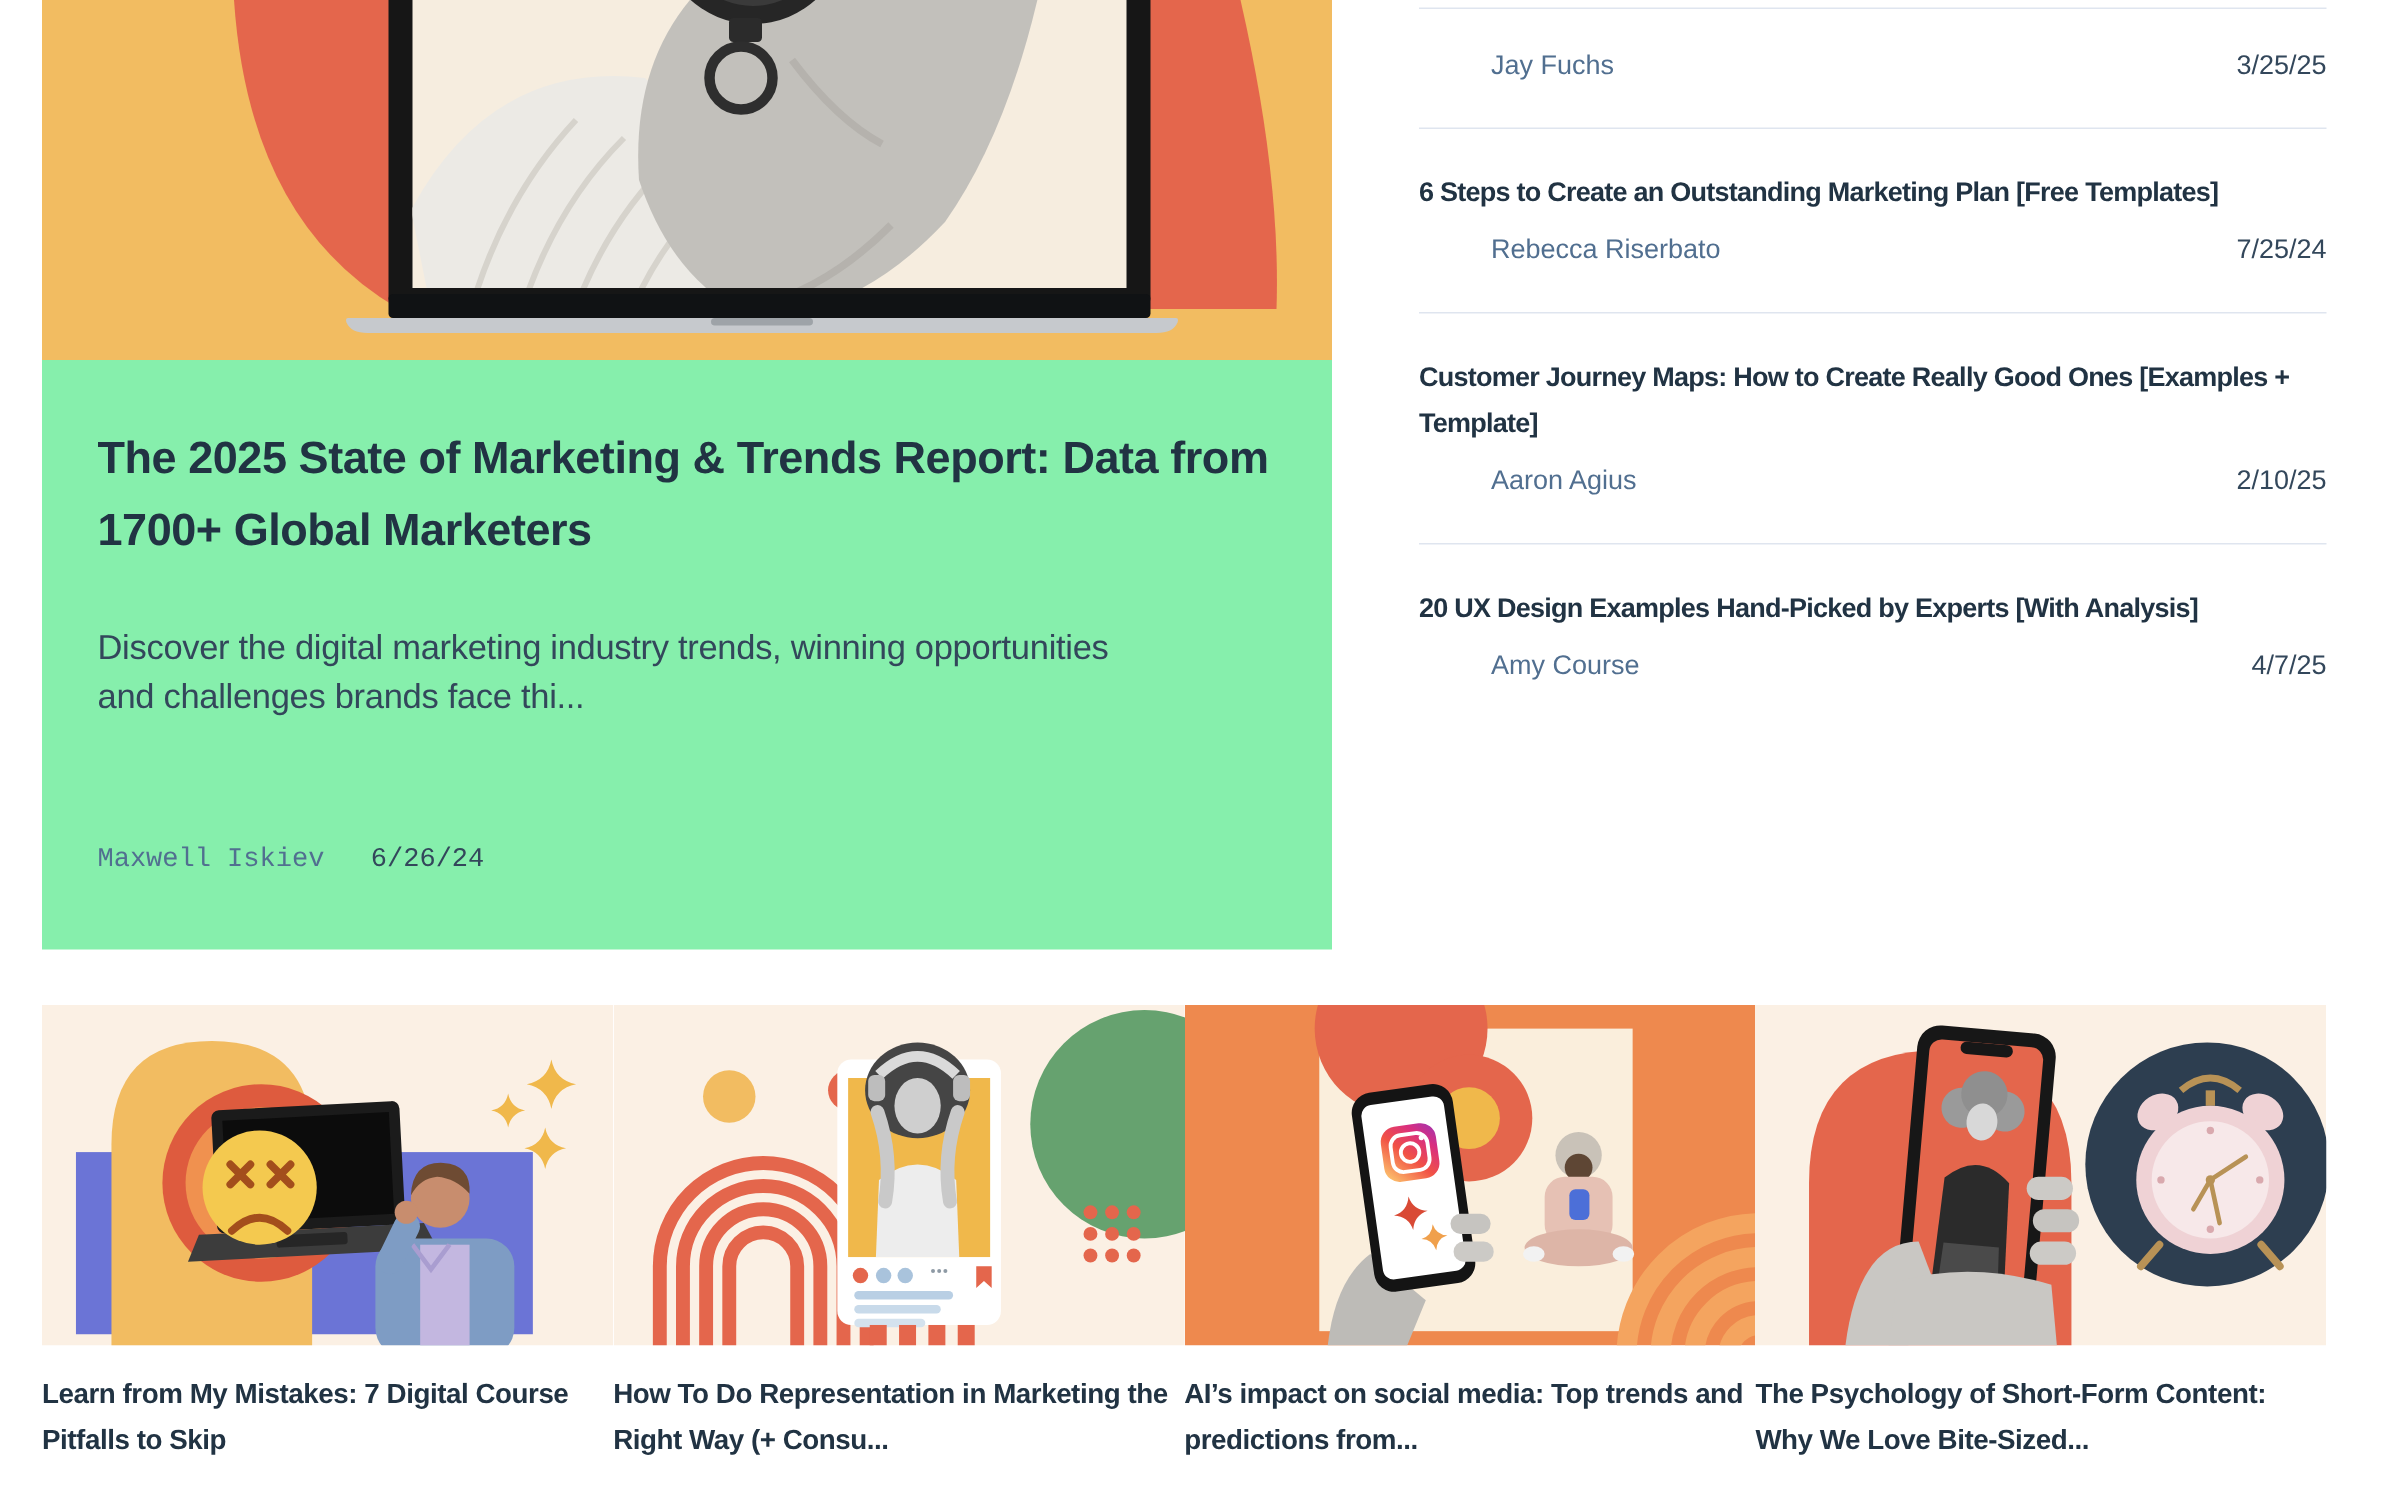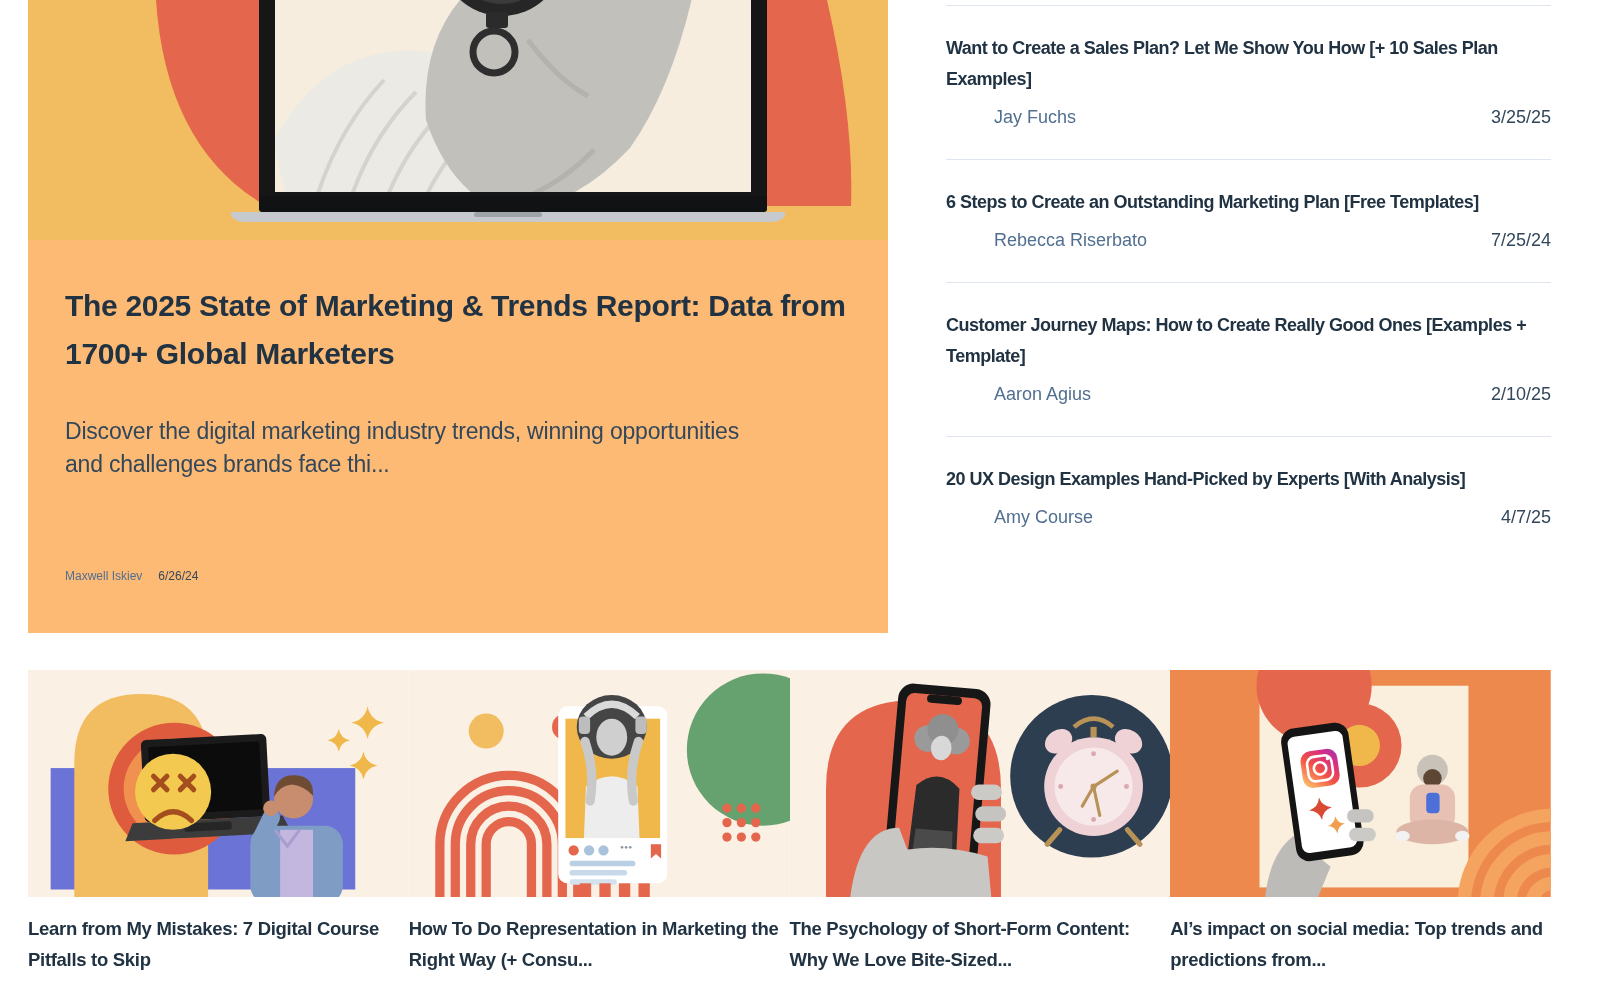--- a/index.html
+++ b/index.html
@@ -10,32 +10,32 @@
     -webkit-font-smoothing:antialiased;
   }
   .page { width:1600px; height:992px; padding:0 49px 0 28px; }
   .top-section { display:flex; gap:58px; }
 
   
   .featured-card { width:860px; flex:none; cursor:pointer; }
   .featured-media { width:860px; height:240px; overflow:hidden; }
   .featured-media svg { display:block; }
   .featured-body {
-    height:393px; background:#fdba74; padding:42px 37px 50px;
+    height:393px; background:#86efac; padding:42px 37px 50px;
     display:flex; flex-direction:column;
   }
   .featured-title {
     margin:0; font-size:30px; line-height:48px; font-weight:700;
     letter-spacing:-0.3px; color:#213343; max-width:786px;
   }
   .featured-excerpt {
     margin:37px 0 0; font-size:23px; line-height:33px; letter-spacing:-0.2px;
     color:#33475B; max-width:700px;
   }
-  .featured-meta { margin-top:auto; display:flex; gap:16px; font-size:12px; }
+  .featured-meta { margin-top:auto; display:flex; gap:31px; font-size:18px;font-family:Liberation Mono, monospace; }
   .author { color:#516F90; }
   .date { color:#33475B; }
 
   
   .article-list { flex:1; padding-top:5px; }
   .list-item { border-top:1px solid #DFE5EF; padding:27px 0 31px; cursor:pointer; }
   .li-title {
     margin:0 0 12px; font-size:18px; line-height:31px; font-weight:700;
     letter-spacing:-0.5px; color:#213343;
   }
@@ -106,21 +106,20 @@
         <div class="featured-meta">
           <span class="author">Maxwell Iskiev</span>
           <span class="date">6/26/24</span>
         </div>
       </div>
     </article>
 
     <aside class="article-list">
 
       <div class="list-item">
-        <h3 class="li-title">Want to Create a Sales Plan? Let Me Show You How [+ 10 Sales Plan Examples]</h3>
         <div class="li-meta">
           <span class="author">Jay Fuchs</span>
           <span class="date">3/25/25</span>
         </div>
       </div>
 
       <div class="list-item">
         <h3 class="li-title">6 Steps to Create an Outstanding Marketing Plan [Free Templates]</h3>
         <div class="li-meta">
           <span class="author">Rebecca Riserbato</span>
@@ -240,68 +239,20 @@
           </g>
           <g fill="#E4664C">
             <rect x="166" y="212" width="11" height="18"></rect>
             <rect x="185" y="212" width="11" height="18"></rect>
             <rect x="204" y="212" width="11" height="18"></rect>
             <rect x="223" y="212" width="11" height="18"></rect>
           </g>
         </svg>
       </div>
       <h3 class="card-title">How To Do Representation in Marketing the Right Way (+ Consu...</h3>
-    </article>
-
-    <article class="article-card">
-      <div class="card-art">
-        <svg viewBox="0 0 370 230" preserveAspectRatio="xMidYMid slice" xmlns="http://www.w3.org/2000/svg">
-          <rect width="370" height="230" fill="#FBF0E4"></rect>
-          <path d="M35,230 L35,120 Q35,34 120,34 Q205,34 205,120 L205,230 Z" fill="#E4664C"></path>
-          <circle cx="293" cy="108" r="79" fill="#2D3E50"></circle>
-          <g>
-            <path d="M262,160 L250,174 M328,160 L340,174" stroke="#B89256" stroke-width="5" stroke-linecap="round"></path>
-            <path d="M276,60 Q295,44 314,60" stroke="#B89256" stroke-width="4.5" fill="none"></path>
-            <rect x="292" y="60" width="6" height="10" fill="#B89256"></rect>
-            <ellipse cx="261" cy="74" rx="14" ry="11" fill="#EFD2D5" transform="rotate(-32 261 74)"></ellipse>
-            <ellipse cx="329" cy="74" rx="14" ry="11" fill="#EFD2D5" transform="rotate(32 329 74)"></ellipse>
-            <circle cx="295" cy="118" r="48" fill="#EFD2D5"></circle>
-            <circle cx="295" cy="118" r="38" fill="#F7E8E9"></circle>
-            <g fill="#D9A9AE">
-              <circle cx="295" cy="86" r="2.4"></circle>
-                <circle cx="327" cy="118" r="2.4"></circle>
-              <circle cx="295" cy="150" r="2.4"></circle>
-                <circle cx="263" cy="118" r="2.4"></circle>
-            </g>
-            <path d="M295,118 L318,103 M295,118 L284,137 M295,118 L301,146" stroke="#B89256" stroke-width="3" stroke-linecap="round"></path>
-            <circle cx="295" cy="118" r="3" fill="#B89256"></circle>
-          </g>
-          <g transform="rotate(5 140 115)">
-            <rect x="98" y="20" width="90" height="184" rx="15" fill="#171717"></rect>
-            <rect x="106" y="29" width="74" height="166" rx="8" fill="#E4664C"></rect>
-            <rect x="126" y="29" width="34" height="8" rx="4" fill="#171717"></rect>
-            <g>
-              <circle cx="130" cy="72" r="13" fill="#9A9A9A"></circle>
-              <circle cx="158" cy="72" r="13" fill="#9A9A9A"></circle>
-              <circle cx="144" cy="62" r="15" fill="#8F8F8F"></circle>
-              <ellipse cx="144" cy="80" rx="10" ry="12" fill="#D8D8D8"></ellipse>
-              <path d="M120,195 L123,118 Q144,98 165,118 L168,195 Z" fill="#2B2B2B"></path>
-              <path d="M126,160 L162,160 L164,195 L124,195 Z" fill="#4A4A4A"></path>
-            </g>
-          </g>
-          <g>
-            <path d="M58,230 Q66,158 106,158 L122,200 Q108,236 58,230 Z" fill="#C9C7C3"></path>
-            <path d="M86,230 L92,184 Q140,170 192,186 L196,230 Z" fill="#C9C7C3"></path>
-            <rect x="176" y="116" width="30" height="15" rx="7.5" fill="#CCCAC6"></rect>
-            <rect x="180" y="137" width="30" height="15" rx="7.5" fill="#C6C4C0"></rect>
-            <rect x="178" y="158" width="30" height="15" rx="7.5" fill="#CCCAC6"></rect>
-          </g>
-        </svg>
-      </div>
-      <h3 class="card-title">The Psychology of Short-Form Content: Why We Love Bite-Sized...</h3>
     </article>
 
     <article class="article-card">
       <div class="card-art">
         <svg viewBox="0 0 370 230" preserveAspectRatio="xMidYMid slice" xmlns="http://www.w3.org/2000/svg">
           <defs>
             <linearGradient id="ig" x1="0" y1="1" x2="1" y2="0">
               <stop offset="0" stop-color="#FED373"></stop>
               <stop offset="0.45" stop-color="#F15245"></stop>
               <stop offset="0.75" stop-color="#D92E7F"></stop>
@@ -343,14 +294,62 @@
               <path d="M158,148 q1.4,7.2 8.5,8.5 q-7.2,1.4 -8.5,8.5 q-1.4,-7.2 -8.5,-8.5 q7.2,-1.4 8.5,-8.5 Z" fill="#F0A04C"></path>
             </g>
             <rect x="172" y="140" width="26" height="13" rx="6.5" fill="#C6C4C0"></rect>
             <rect x="174" y="158" width="26" height="13" rx="6.5" fill="#CCCAC6"></rect>
           </g>
         </svg>
       </div>
       <h3 class="card-title">AI’s impact on social media: Top trends and predictions from...</h3>
     </article>
 
+    <article class="article-card">
+      <div class="card-art">
+        <svg viewBox="0 0 370 230" preserveAspectRatio="xMidYMid slice" xmlns="http://www.w3.org/2000/svg">
+          <rect width="370" height="230" fill="#FBF0E4"></rect>
+          <path d="M35,230 L35,120 Q35,34 120,34 Q205,34 205,120 L205,230 Z" fill="#E4664C"></path>
+          <circle cx="293" cy="108" r="79" fill="#2D3E50"></circle>
+          <g>
+            <path d="M262,160 L250,174 M328,160 L340,174" stroke="#B89256" stroke-width="5" stroke-linecap="round"></path>
+            <path d="M276,60 Q295,44 314,60" stroke="#B89256" stroke-width="4.5" fill="none"></path>
+            <rect x="292" y="60" width="6" height="10" fill="#B89256"></rect>
+            <ellipse cx="261" cy="74" rx="14" ry="11" fill="#EFD2D5" transform="rotate(-32 261 74)"></ellipse>
+            <ellipse cx="329" cy="74" rx="14" ry="11" fill="#EFD2D5" transform="rotate(32 329 74)"></ellipse>
+            <circle cx="295" cy="118" r="48" fill="#EFD2D5"></circle>
+            <circle cx="295" cy="118" r="38" fill="#F7E8E9"></circle>
+            <g fill="#D9A9AE">
+              <circle cx="295" cy="86" r="2.4"></circle>
+                <circle cx="327" cy="118" r="2.4"></circle>
+              <circle cx="295" cy="150" r="2.4"></circle>
+                <circle cx="263" cy="118" r="2.4"></circle>
+            </g>
+            <path d="M295,118 L318,103 M295,118 L284,137 M295,118 L301,146" stroke="#B89256" stroke-width="3" stroke-linecap="round"></path>
+            <circle cx="295" cy="118" r="3" fill="#B89256"></circle>
+          </g>
+          <g transform="rotate(5 140 115)">
+            <rect x="98" y="20" width="90" height="184" rx="15" fill="#171717"></rect>
+            <rect x="106" y="29" width="74" height="166" rx="8" fill="#E4664C"></rect>
+            <rect x="126" y="29" width="34" height="8" rx="4" fill="#171717"></rect>
+            <g>
+              <circle cx="130" cy="72" r="13" fill="#9A9A9A"></circle>
+              <circle cx="158" cy="72" r="13" fill="#9A9A9A"></circle>
+              <circle cx="144" cy="62" r="15" fill="#8F8F8F"></circle>
+              <ellipse cx="144" cy="80" rx="10" ry="12" fill="#D8D8D8"></ellipse>
+              <path d="M120,195 L123,118 Q144,98 165,118 L168,195 Z" fill="#2B2B2B"></path>
+              <path d="M126,160 L162,160 L164,195 L124,195 Z" fill="#4A4A4A"></path>
+            </g>
+          </g>
+          <g>
+            <path d="M58,230 Q66,158 106,158 L122,200 Q108,236 58,230 Z" fill="#C9C7C3"></path>
+            <path d="M86,230 L92,184 Q140,170 192,186 L196,230 Z" fill="#C9C7C3"></path>
+            <rect x="176" y="116" width="30" height="15" rx="7.5" fill="#CCCAC6"></rect>
+            <rect x="180" y="137" width="30" height="15" rx="7.5" fill="#C6C4C0"></rect>
+            <rect x="178" y="158" width="30" height="15" rx="7.5" fill="#CCCAC6"></rect>
+          </g>
+        </svg>
+      </div>
+      <h3 class="card-title">The Psychology of Short-Form Content: Why We Love Bite-Sized...</h3>
+    </article>
+
   </section>
 </main>
 
 </body></html>

